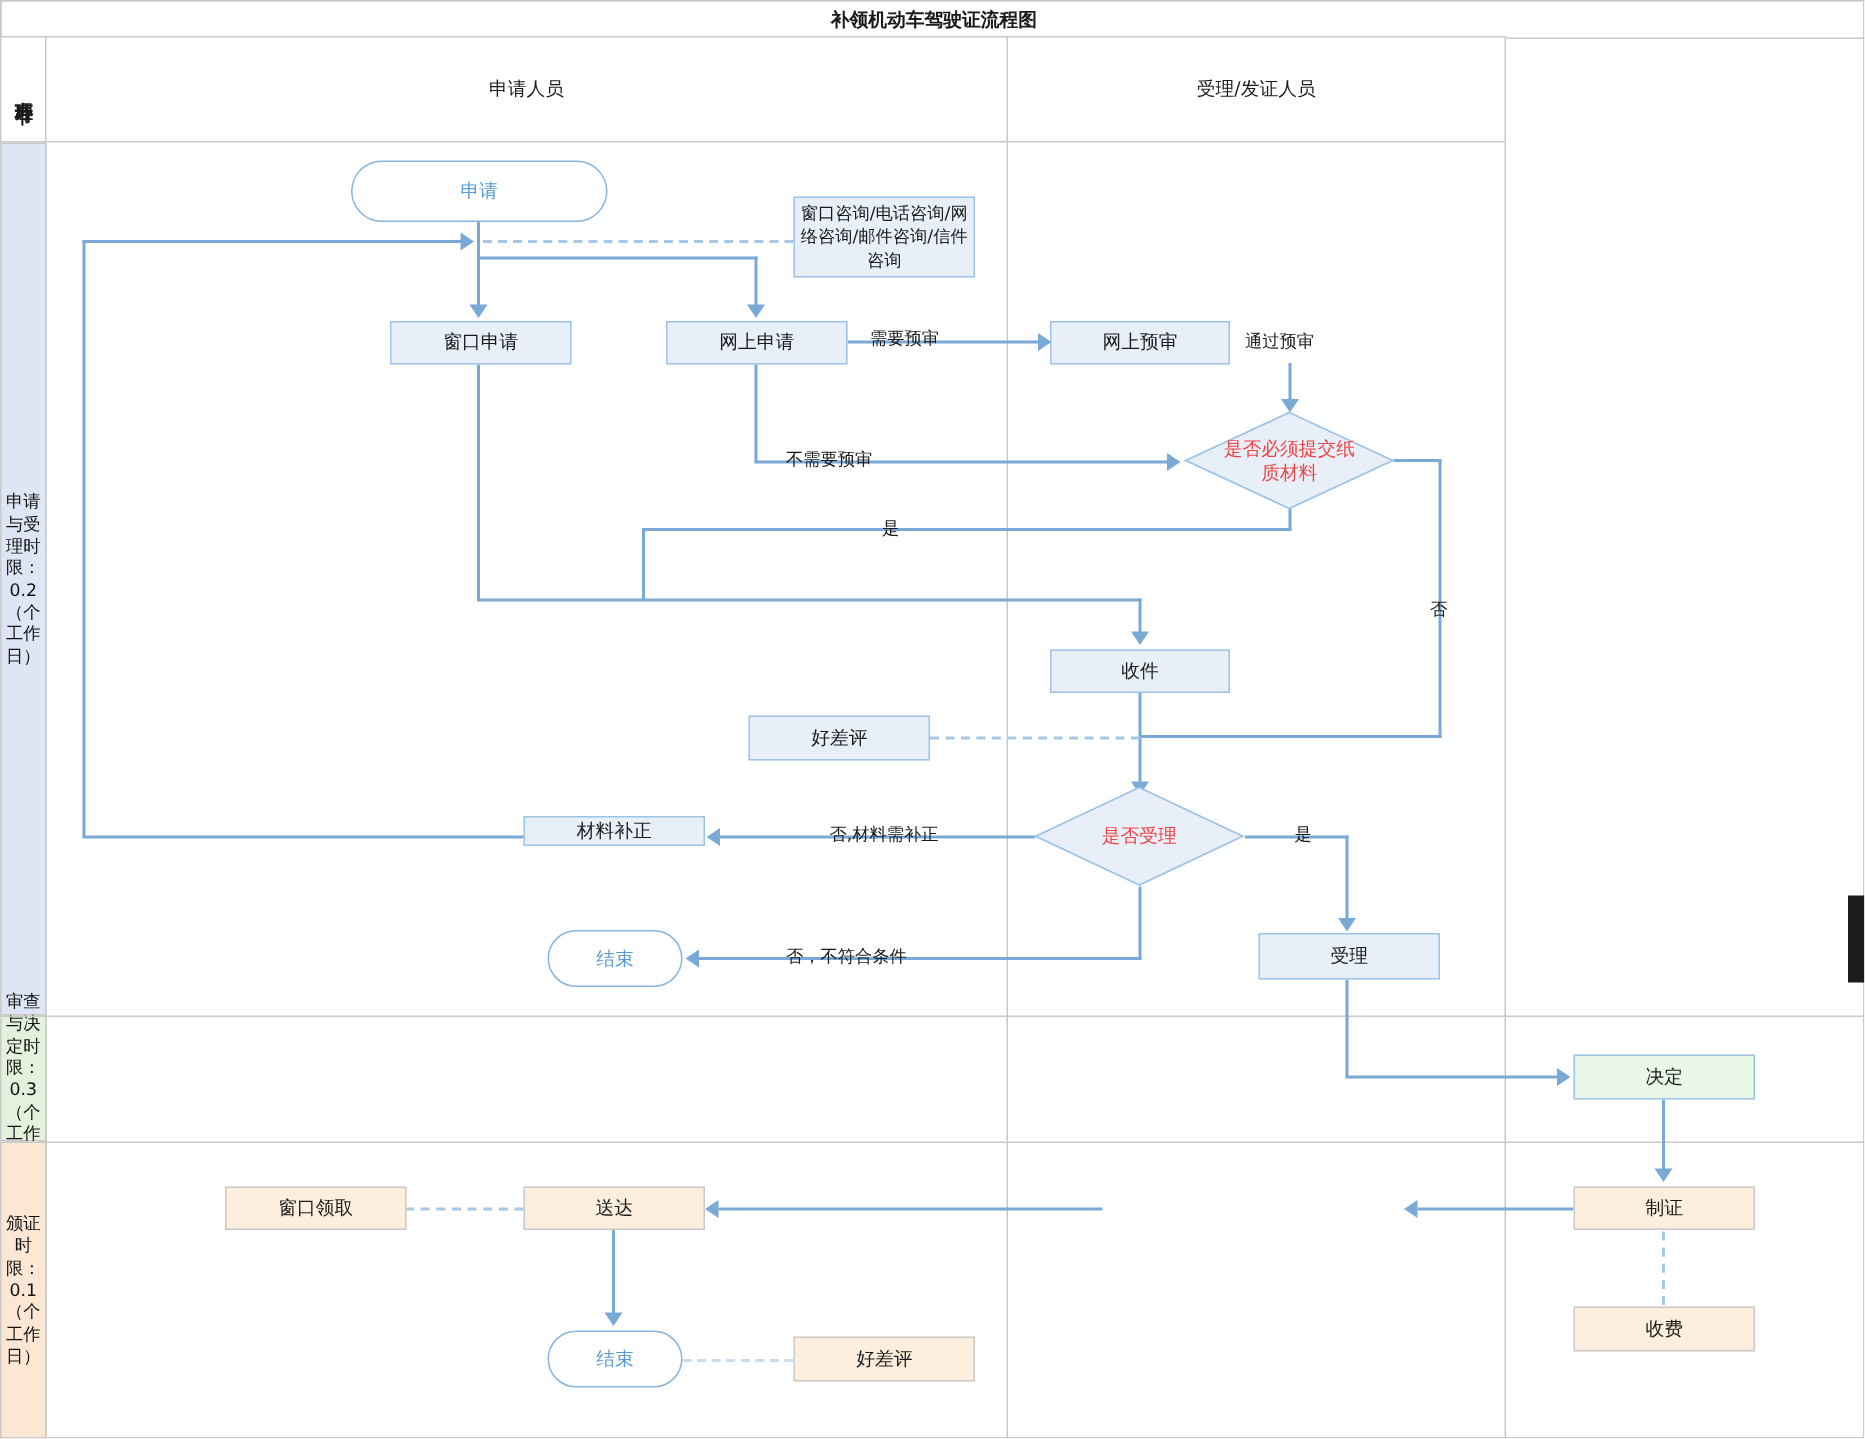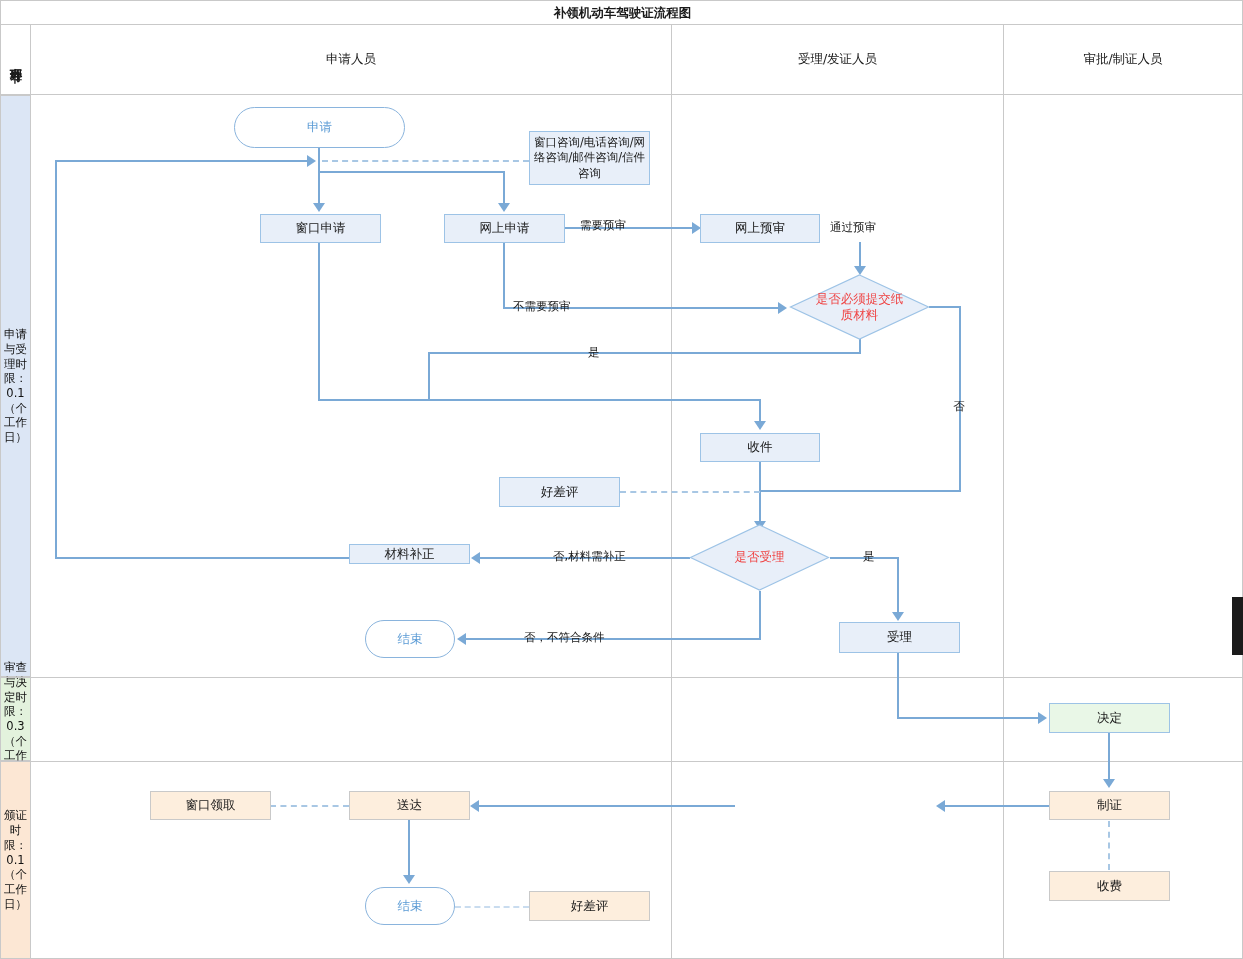--- a/index.html
+++ b/index.html
@@ -66,26 +66,23 @@
 
   <div class="cell" style="left:0;top:24px;width:31px;height:71px;">
     <span style="writing-mode:vertical-rl;font-weight:bold;font-size:12px;letter-spacing:1px;">办理环节</span>
   </div>
   <div class="cell" style="left:671px;top:24px;width:333px;height:71px;">
     <span>受理/发证人员</span>
   </div>
   <div class="cell" style="left:30px;top:24px;width:642px;height:71px;">
     <span>申请人员</span>
   </div>
-  <div class="cell" style="left:1003px;top:24px;width:240px;height:71px;">
-    <span>审批/制证人员</span>
-  </div>
 
   <div class="stage" style="left:0;top:95px;width:31px;height:582px;background:#dce6f5;">
-    <span>申请与受理时限：0.1（个工作日）</span>
+    <span>申请与受理时限：0.2（个工作日）</span>
   </div>
   <div class="stage" style="left:0;top:677px;width:31px;height:84px;background:#e3f2dd;">
     <span>审查与决定时限：0.3（个工作日）</span>
   </div>
   <div class="stage" style="left:0;top:761px;width:31px;height:198px;background:#fce7d4;">
     <span>颁证时限：0.1（个工作日）</span>
   </div>
 
   <div class="vline" style="left:30px;top:95px;height:864px;"></div>
   <div class="vline" style="left:671px;top:95px;height:864px;"></div>
@@ -114,21 +111,21 @@
   <div class="conn v" style="left:759px;top:399px;height:24px;"></div>
   <div class="arrow ar-down" style="left:754px;top:421px;"></div>
 
   <div class="conn h" style="left:565px;top:227px;width:132px;"></div>
   <div class="arrow ar-right" style="left:692px;top:222px;"></div>
   <div class="elabel" style="left:580px;top:218px;">需要预审</div>
 
   <div class="conn v" style="left:503px;top:242px;height:66px;"></div>
   <div class="conn h" style="left:503px;top:307px;width:280px;"></div>
   <div class="arrow ar-right" style="left:778px;top:302px;"></div>
-  <div class="elabel" style="left:513px;top:299px;">不需要预审</div>
+  <div class="elabel" style="left:524px;top:299px;">不需要预审</div>
 
   <div class="conn v" style="left:859px;top:242px;height:30px;"></div>
   <div class="arrow ar-down" style="left:854px;top:266px;"></div>
   <div class="elabel" style="left:830px;top:220px;font-family:Liberation Serif, serif;">通过预审</div>
 
   <div class="conn v" style="left:859px;top:339px;height:14px;"></div>
   <div class="conn h" style="left:428px;top:352px;width:433px;"></div>
   <div class="conn v" style="left:428px;top:352px;height:48px;"></div>
   <div class="elabel" style="left:588px;top:345px;">是</div>
 

